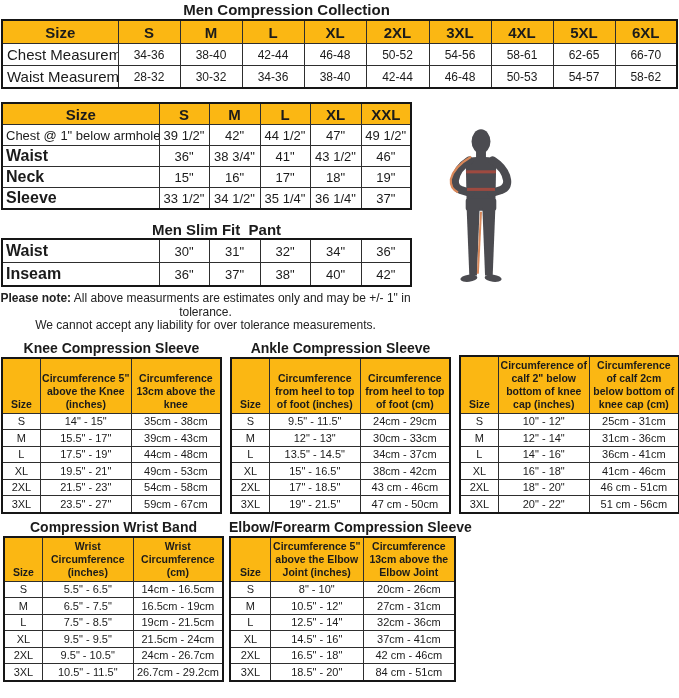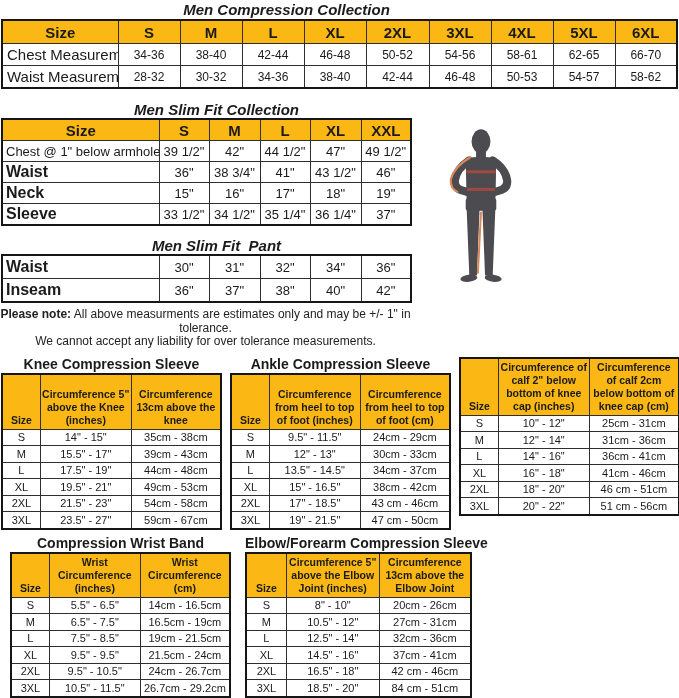--- a/index.html
+++ b/index.html
@@ -5,43 +5,43 @@
   html,body { margin:0; padding:0; background:#fff; }
   .page {
     position:relative; width:679px; height:698px; overflow:hidden;
     background:#fff; color:#1b1b1b;
     font-family:"Liberation Sans", sans-serif;
   }
   .tbl { border-collapse:collapse; table-layout:fixed; border:2px solid #161616; background:#fff; }
   .tbl th, .tbl td { border:1px solid #2e2e2e; text-align:center; padding:0; overflow:hidden; white-space:nowrap; }
   .hdr { background:#FBB713; font-weight:bold; }
 
-  .big-title { font-weight:bold; font-size:15px; line-height:16px; text-align:center;font-style:italic; }
+  .big-title { font-weight:bold; font-size:15px; line-height:16px; text-align:center; }
   .t1-title { margin:2px 106px 1px 0; }
   .t2-title, .t3-title { width:409px; padding-left:24px; box-sizing:border-box; }
   .t3-title { white-space:pre; }
 
   .t1 { width:677px; margin-left:1px; }
   .t1 th { height:22px; font-size:15px; }
   .t1 td { height:21px; font-size:12px; }
   .t1 .lbl { font-size:15px; text-align:left; padding-left:4px; }
 
   .sec2 { position:relative; margin-top:13px; }
   .t2, .t3 { width:409px; margin-left:1px; }
   .t2 th { height:20px; font-size:15px; }
   .t2 td { height:20px; font-size:13px; }
   .t3 td { height:22px; font-size:13px; }
   .lbl-sm { font-size:13px !important; text-align:left !important; padding-left:3px !important; }
   .lbl-lg { font-size:16px !important; text-align:left !important; padding-left:3px !important; font-family:"Liberation Sans",sans-serif;font-weight:bold; }
   .t3-gap { height:12px; }
 
   .note { width:411px; text-align:center; font-size:12px; line-height:13.5px; margin-top:5px; color:#222; }
 
-  .mid-row { display:flex; gap:8px; margin:8px 10px 0 1px; width:561px; }
-  .bot-row { display:flex; gap:14px; margin:6px 0 0 10px; }
+  .mid-row { display:flex; gap:8px; margin:8px 10px 0 1px; width:561px;align-items:flex-end; }
+  .bot-row { display:flex; gap:5px; margin:6px 0 0 3px; }
   .small-title { font-size:14px; font-weight:bold; line-height:15px; text-align:center; margin-bottom:1px; white-space:nowrap; }
   .small-tbl th { font-size:10.5px; line-height:13px; vertical-align:bottom; padding:2px 1px 2px 1px; white-space:normal; }
   .small-tbl td { font-size:11px; height:15.5px; }
   .mid-row .small-tbl th { height:50px; }
   .bot-row .small-tbl th { height:38px; }
   .w221 { width:221px; }
   .w227 { width:227px; }
 
   .figure { position:absolute; left:436px; top:26px; width:90px; height:180px; }
 </style>
@@ -103,21 +103,20 @@
           <td>42-44</td>
           <td>46-48</td>
           <td>50-53</td>
           <td>54-57</td>
           <td>58-62</td>
         </tr>
     </tbody>
   </table>
 
   <div class="sec2">
-    <div class="big-title t2-title">Men Slim Fit Collection</div>
     <table class="tbl t2">
       <colgroup>
         <col style="width:157px">
           <col style="width:50px">
           <col style="width:51px">
           <col style="width:50px">
           <col style="width:51px">
           <col style="width:50px">
       </colgroup>
       <thead>

